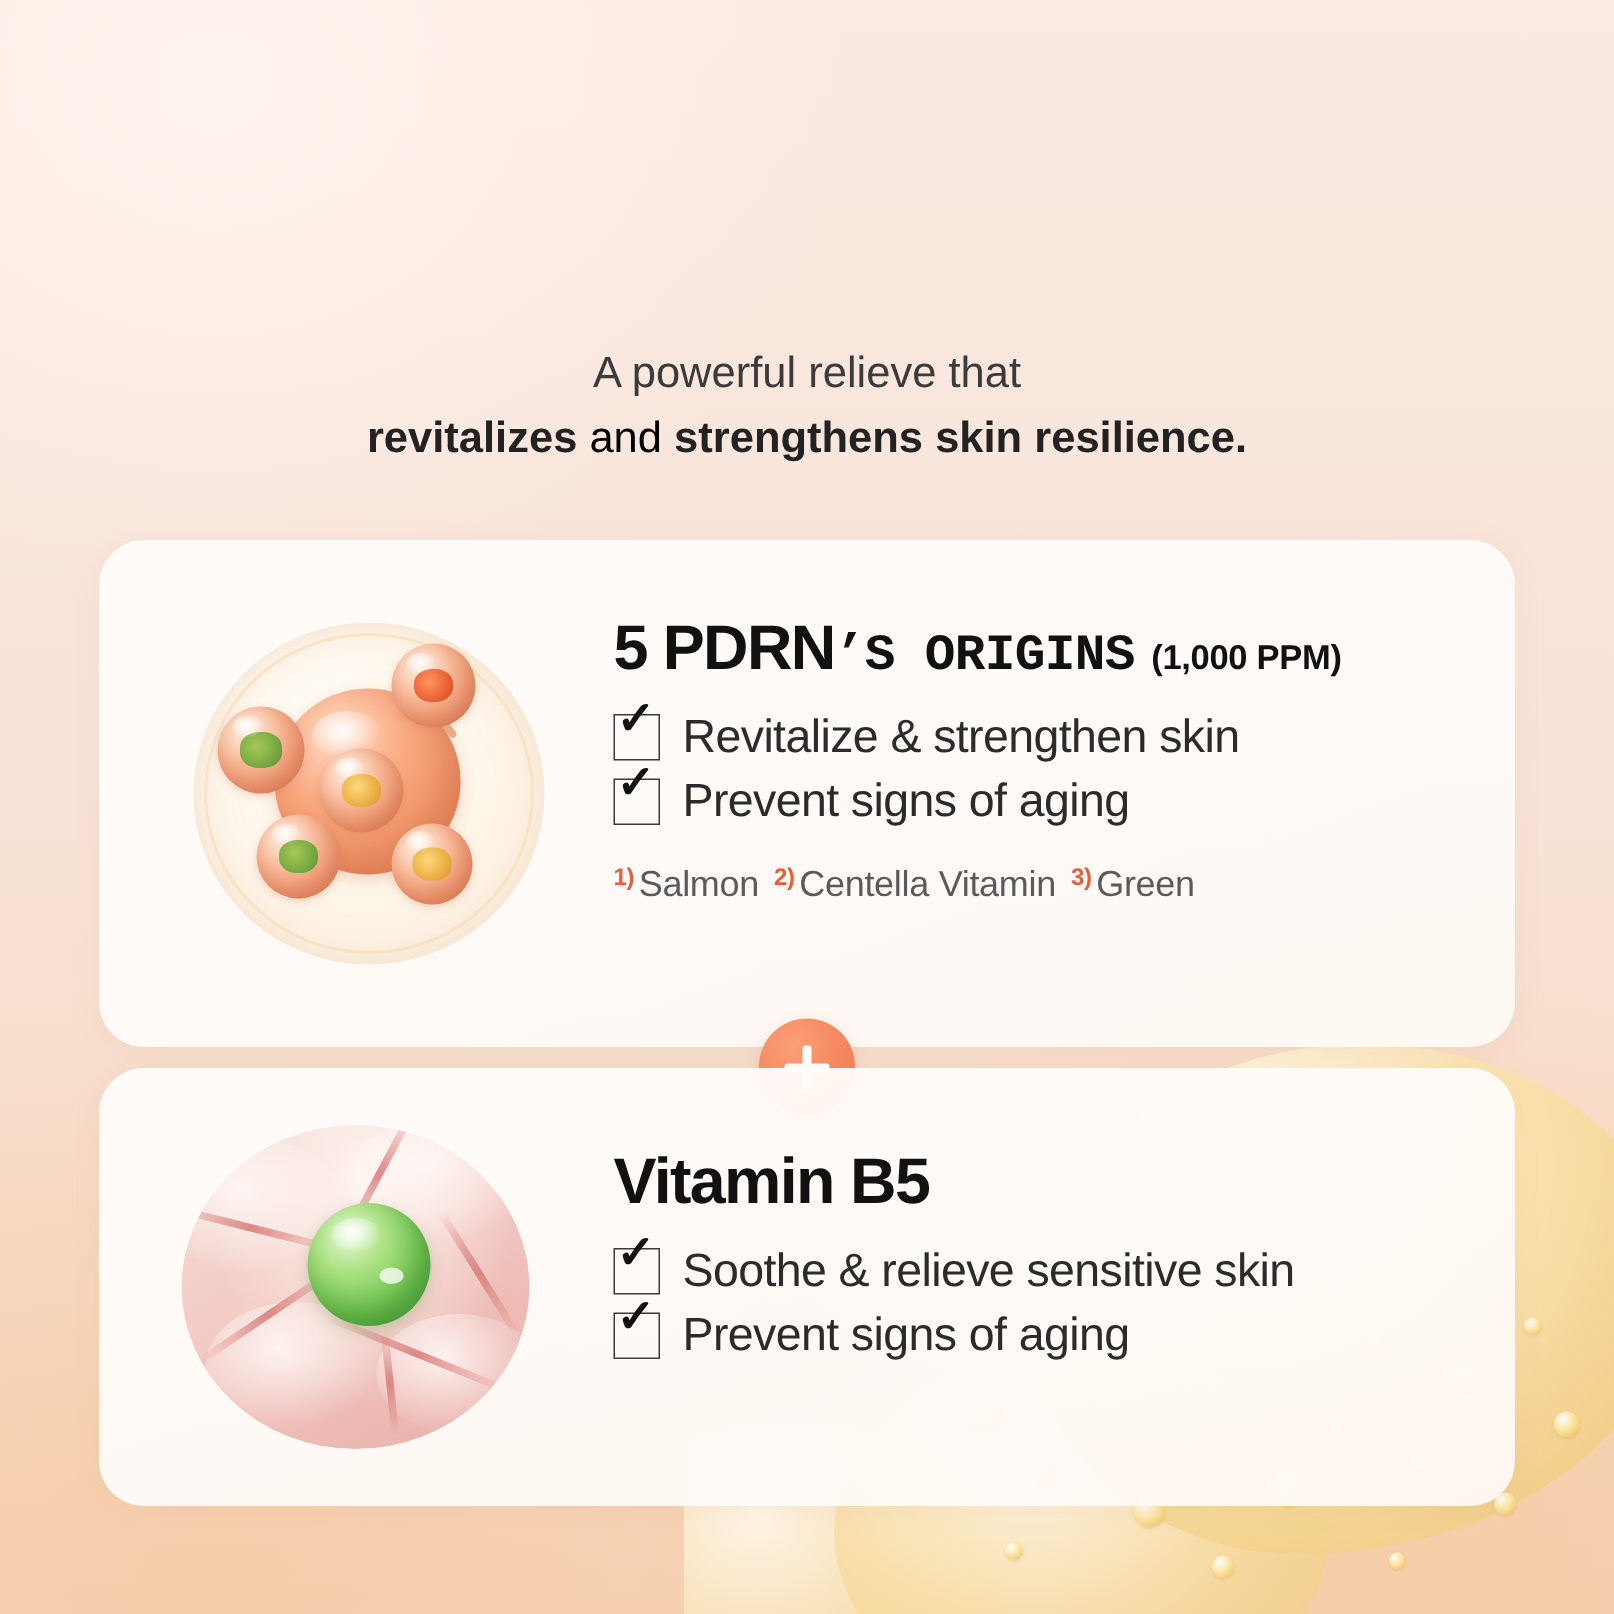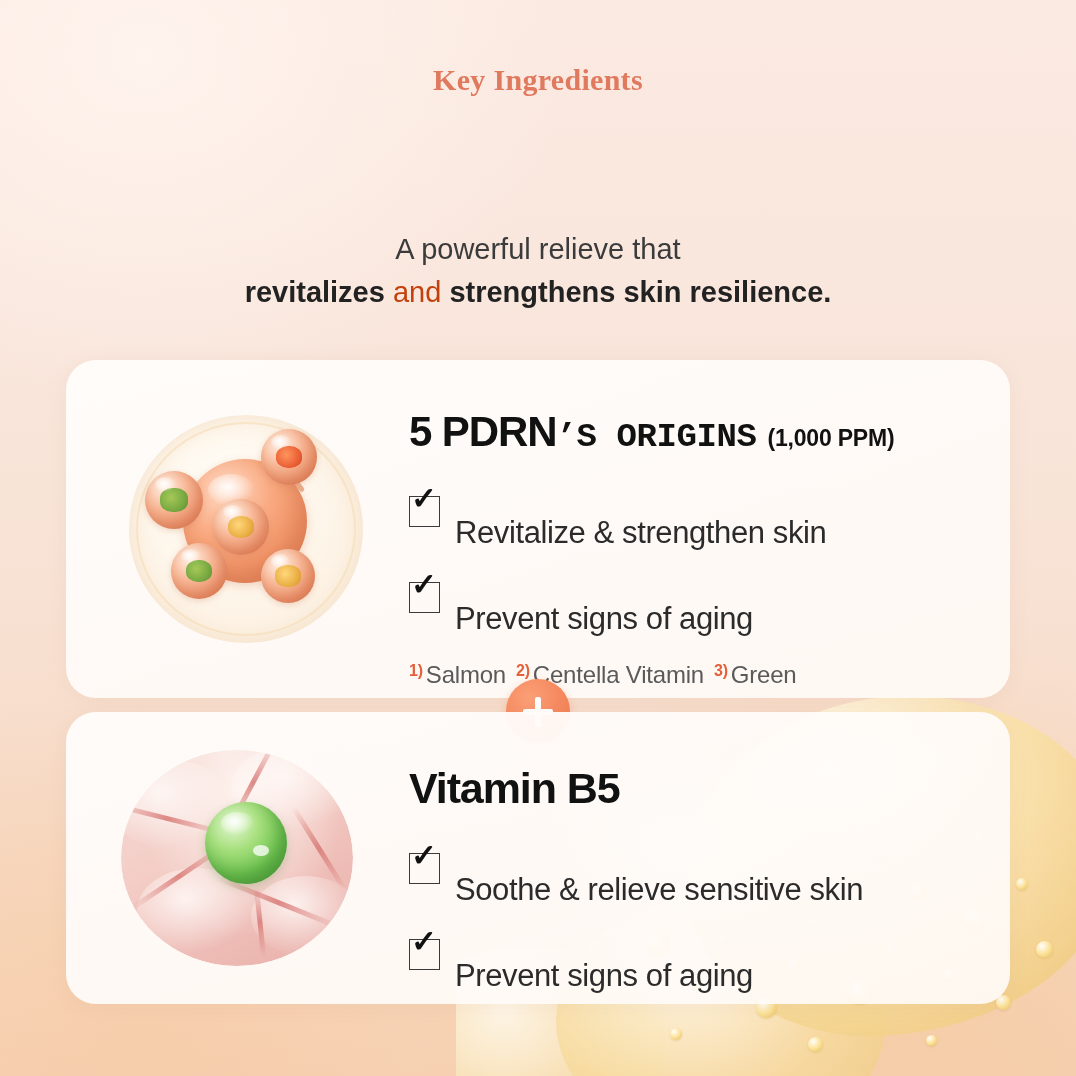--- a/index.html
+++ b/index.html
@@ -78,21 +78,21 @@
       #46a559 100%);
     -webkit-background-clip:text;background-clip:text;color:transparent;
     -webkit-text-fill-color:transparent;
   }
   .headline .times{font-size:52px;font-weight:500;vertical-align:6px;padding:0 6px;}
   .sub{
     position:absolute;top:228px;left:0;right:0;text-align:center;
     font-size:29px;color:#3b3b3b;line-height:1.47;
   }
   .sub .l2{font-weight:700;color:#222;}
-  .sub .l2 .mid{font-weight:400;color:#c2410c;}
+  .sub .l2 .mid{font-weight:400;color:#000000;}
 
   
   .card{
     position:absolute;left:66px;width:944px;
     background:linear-gradient(160deg,rgba(255,252,250,.97),rgba(255,250,246,.93));
     border-radius:30px;
     box-shadow:0 2px 18px rgba(198,150,120,.10);
   }
   #card-pdrn{top:360px;height:338px;}
   #card-b5{top:712px;height:292px;}
@@ -181,21 +181,21 @@
   .h-small{font-size:23px;font-weight:700;color:#111;letter-spacing:-.2px;margin-left:11px;}
   .h-b5{font-size:43px;font-weight:700;color:#111;letter-spacing:-1.1px;}
   .h-b5sub{font-size:23px;font-weight:700;color:#111;letter-spacing:-.2px;margin-left:13px;}
 
   .checks{margin-top:16px;}
   .check-row{display:flex;align-items:center;margin-bottom:7px;}
   .cbox{position:relative;width:29px;height:29px;border:1.6px solid #3a3a3a;margin-right:15px;flex:0 0 auto;}
   .cbox span{
     position:absolute;left:1px;top:-13px;font-size:31px;line-height:29px;color:#111;font-weight:700;
   }
-  .check-label{font-size:31px;color:#2b2b2b;letter-spacing:-.4px;margin-top:43px;}
+  .check-label{font-size:31px;color:#2b2b2b;letter-spacing:-.4px;}
 
   .footnotes{margin-top:17px;}
   .fn-line{font-size:24px;color:#5a5a5a;letter-spacing:-.2px;line-height:1.75;white-space:nowrap;}
   .fn-num{color:#e4603a;font-size:16px;font-weight:700;vertical-align:7px;margin-right:3px;}
   .fn-item{margin-right:10px;}
 
   
   .plus-badge{
     position:absolute;left:506px;top:679px;width:64px;height:64px;border-radius:50%;
     background:radial-gradient(circle at 36% 30%,#fba078,#f5885e 52%,#ef7b50 100%);
@@ -237,21 +237,20 @@
     <div class="drop" style="left:560px;bottom:186px;width:12px;height:12px;"></div>
     <div class="drop" style="left:580px;bottom:118px;width:17px;height:17px;"></div>
     <div class="drop" style="left:214px;bottom:36px;width:12px;height:12px;"></div>
     <div class="drop" style="left:352px;bottom:24px;width:15px;height:15px;"></div>
     <div class="drop" style="left:470px;bottom:30px;width:11px;height:11px;"></div>
     <div class="drop" style="left:286px;bottom:192px;width:10px;height:10px;"></div>
     <div class="drop" style="left:420px;bottom:216px;width:8px;height:8px;"></div>
     <div class="drop" style="left:516px;bottom:232px;width:13px;height:13px;"></div>
   </div>
 
-  <div class="eyebrow">Key Ingredients</div>
 
 
   <div class="sub">
     <div>A powerful relieve that</div>
     <div class="l2"><span>revitalizes</span><span class="mid"> and </span><span>strengthens skin resilience.</span></div>
   </div>
 
   <div class="card" id="card-pdrn">
     <div class="card-inner">
 

